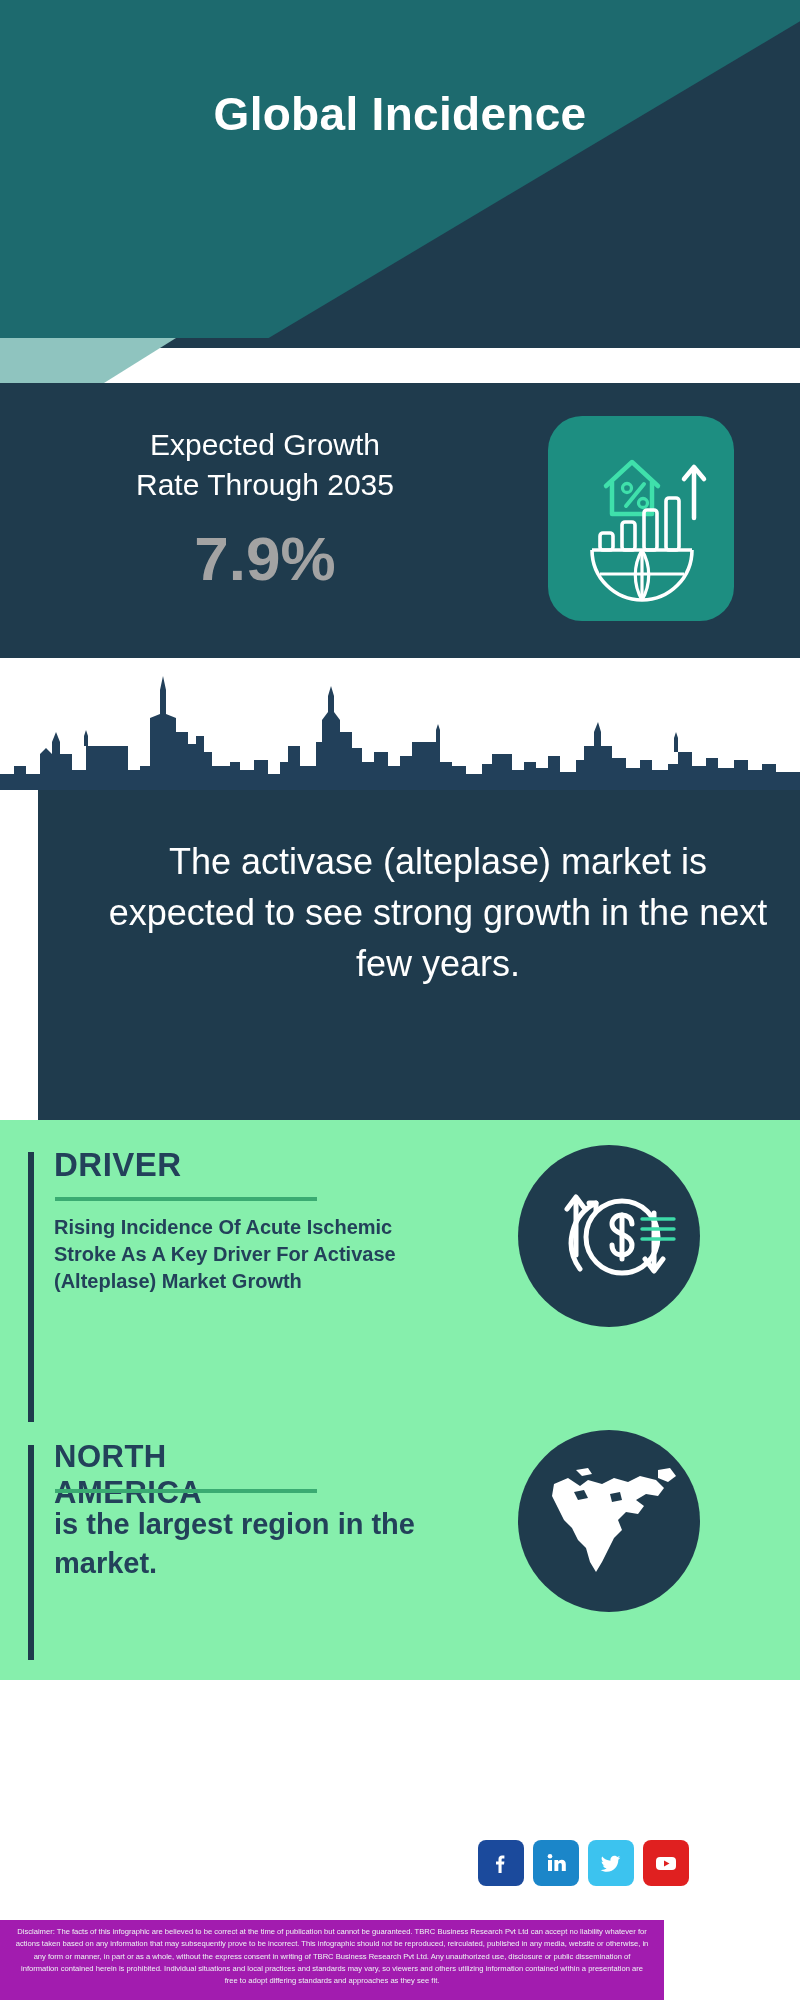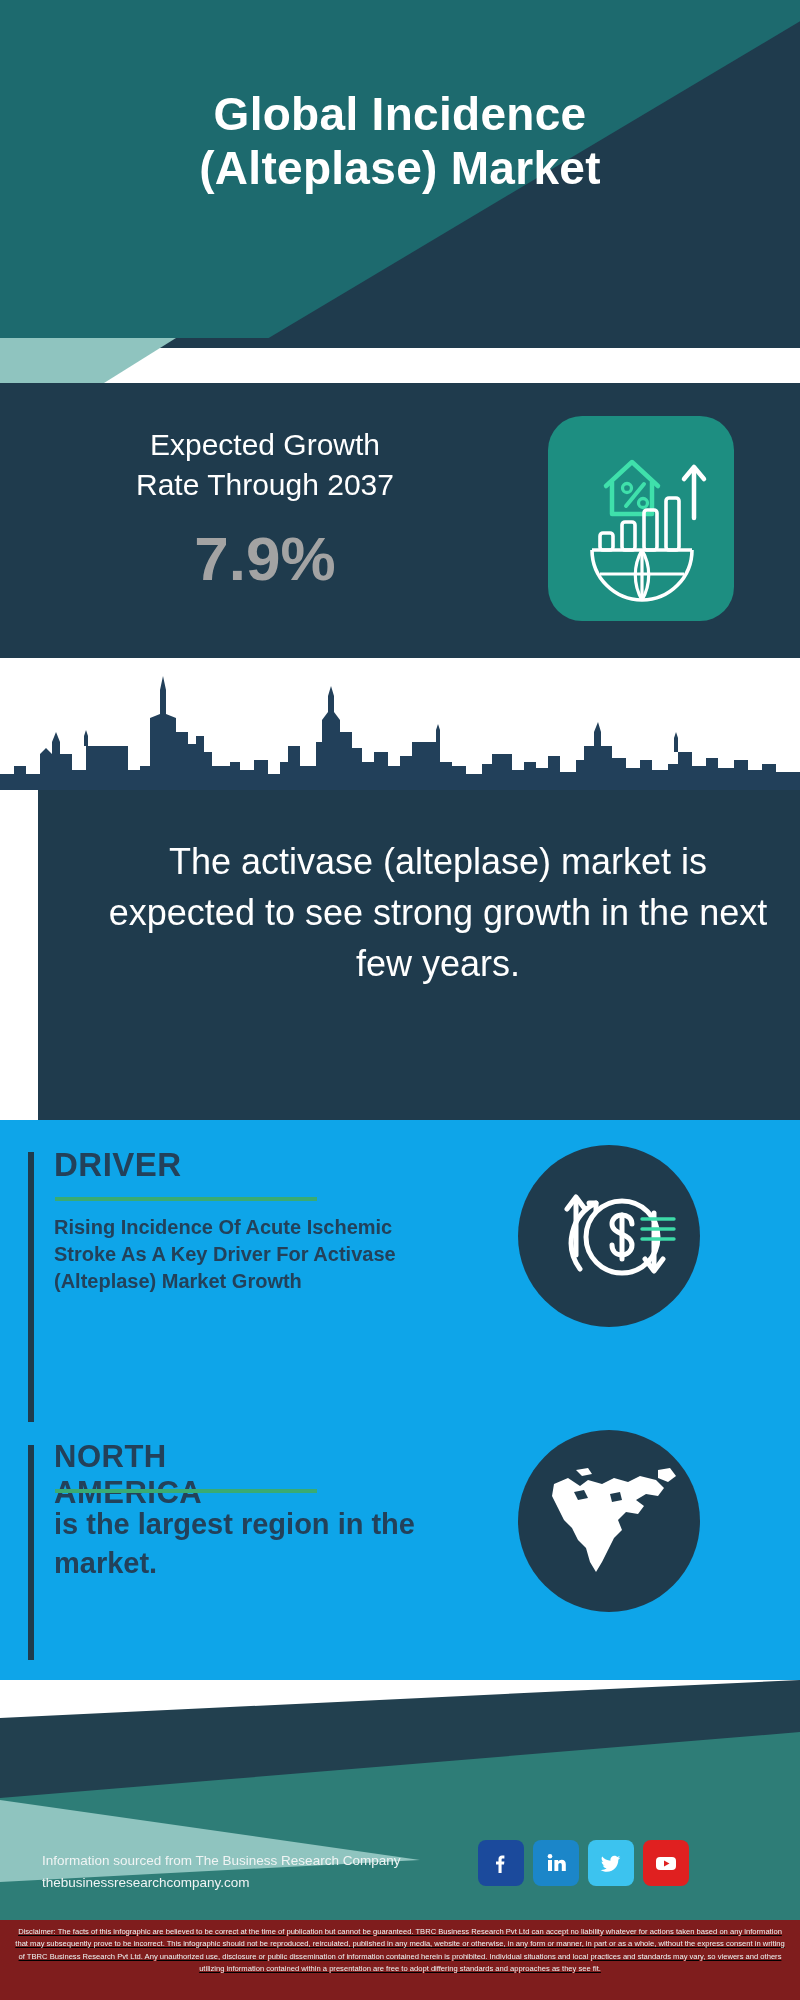--- a/index.html
+++ b/index.html
@@ -34,21 +34,21 @@
   
   .skyline-wrap{position:absolute;left:0;top:658px;width:800px;height:132px;background:#ffffff;overflow:hidden;}
   .skyline-wrap svg{position:absolute;left:0;bottom:0;}
 
   
   .statement{position:absolute;left:0;top:790px;width:800px;height:330px;background:#1f3b4d;margin-left:38px;}
   .statement-text{position:absolute;left:55px;top:46px;width:690px;text-align:center;color:#fff;
       font-size:36px;line-height:1.42;}
 
   
-  .cards{position:absolute;left:0;top:1120px;width:800px;height:560px;background:#0ea5e9;}
+  .cards{position:absolute;left:0;top:1120px;width:800px;height:560px;background:#86efac;}
 
   .card{position:absolute;left:28px;}
   .card .bar{position:absolute;left:0;top:0;width:6px;background:#1f3b4d;}
   .card .title{position:absolute;left:26px;top:-6px;color:#23415a;font-weight:bold;letter-spacing:.5px;}
   .card .rule{position:absolute;left:27px;height:4px;background:#3aab72;}
   .card .body{position:absolute;left:26px;color:#23415a;font-weight:bold;line-height:1.36;}
 
   #card-driver{top:32px;height:270px;}
   #card-driver .bar{height:270px;}
   #card-driver .title{font-size:33px;}
@@ -78,46 +78,45 @@
 
   .socials{position:absolute;left:478px;top:1840px;display:flex;gap:9px;z-index:8;}
   .sbtn{width:46px;height:46px;border-radius:8px;display:flex;align-items:center;justify-content:center;}
   .sbtn svg{display:block;}
   .s-fb{background:#1b4a9c;}
   .s-li{background:#1b86c9;}
   .s-tw{background:#3cc3ef;}
   .s-yt{background:#e02020;}
 
   
-  .disclaimer{position:absolute;left:0;top:1920px;width:800px;height:80px;background:#7f1d1d;text-decoration:underline;}
+  .disclaimer{position:absolute;left:0;top:1920px;width:664px;height:80px;background:#a21caf;}
   .disclaimer p{margin:0;padding:6px 14px 0 14px;color:#eef5f4;font-size:7.6px;line-height:1.62;
       text-align:center;font-family:"Liberation Sans",sans-serif;}
 </style>
 </head>
 <body>
 
 <div id="page">
 
   <div class="header">
     <div class="tealwedge"></div>
     <div class="header-title">
       <div>Global Incidence</div>
-      <div>(Alteplase) Market</div>
     </div>
   </div>
 
   <div class="band">
     <div class="darktop"></div>
     <div class="mint"></div>
   </div>
 
   <div class="growth">
     <div class="growth-label">
       <div>Expected Growth</div>
-      <div>Rate Through 2037</div>
+      <div>Rate Through 2035</div>
     </div>
     <div class="growth-value">7.9%</div>
 
     <div class="growth-icon">
       <svg width="186" height="205" viewBox="0 0 186 205" fill="none">
 
         <path d="M58 70 L84 46 L110 70" stroke="#3fe0ab" stroke-width="4.5" stroke-linejoin="round" stroke-linecap="round" fill="none"></path>
         <path d="M64 66 V98 H104 V66" stroke="#3fe0ab" stroke-width="4.5" stroke-linejoin="round" stroke-linecap="round" fill="none"></path>
         <line x1="78" y1="90" x2="96" y2="68" stroke="#3fe0ab" stroke-width="4" stroke-linecap="round"></line>
         <circle cx="79" cy="72" r="4.5" stroke="#3fe0ab" stroke-width="3.3" fill="none"></circle>
@@ -193,29 +192,20 @@
         M36,54 L50,48 L62,56 L70,50 L84,54 L96,48 L110,52 L122,46 L138,50 L146,58 L140,66 L128,64 L118,70
         L126,76 L120,84 L108,82 L100,90 L104,100 L96,108 L90,120 L84,132 L78,142 L72,132 L68,118 L60,110
         L54,98 L46,90 L40,78 L34,66 Z"></path>
       <path fill="#ffffff" d="M140,40 L152,38 L158,46 L150,52 L140,48 Z"></path>
       <path fill="#ffffff" d="M58,40 L70,38 L74,44 L64,46 Z"></path>
       <path fill="#1f3b4d" d="M56,62 L66,60 L70,68 L60,70 Z"></path>
       <path fill="#1f3b4d" d="M92,64 L102,62 L104,70 L94,72 Z"></path>
     </svg>
   </div>
 
-  <div class="footer">
-    <div class="w-dark"></div>
-    <div class="w-teal"></div>
-    <div class="w-mint"></div>
-    <div class="footer-text">
-      <div>Information sourced from The Business Research Company</div>
-      <div>thebusinessresearchcompany.com</div>
-    </div>
-  </div>
 
   <div class="socials">
     <div class="sbtn s-fb">
       <svg width="26" height="26" viewBox="0 0 26 26">
           <path fill="#ffffff" d="M16.4 8.6h-2.1c-.4 0-.7.3-.7.8v2h2.8l-.4 3h-2.4V23h-3.1v-8.6H8V11.4h2.5V9.1c0-2.2 1.4-3.6 3.5-3.6h2.4v3.1z"></path>
         </svg>
     </div>
     <div class="sbtn s-li">
       <svg width="26" height="26" viewBox="0 0 26 26">
         <rect x="5" y="10" width="4" height="11" fill="#ffffff"></rect>

